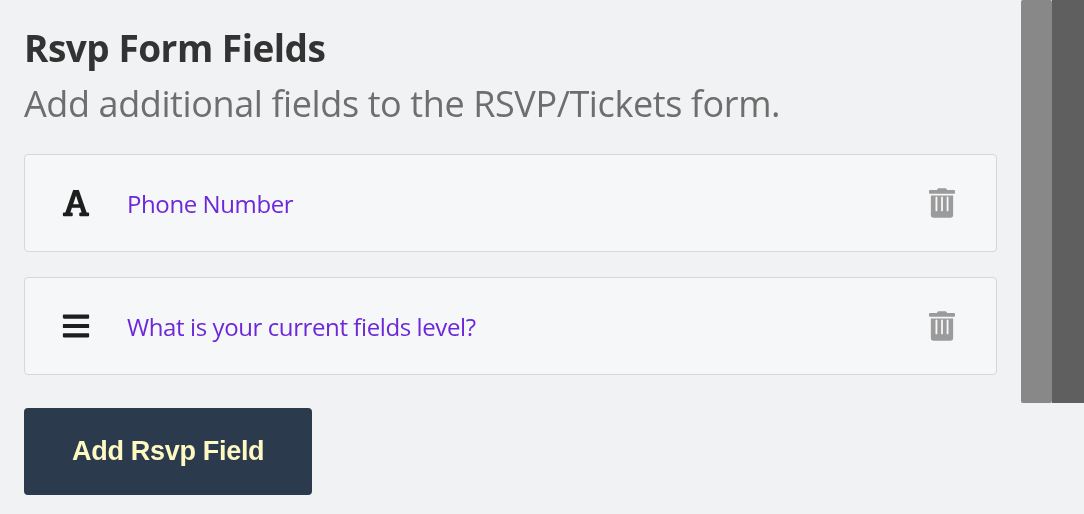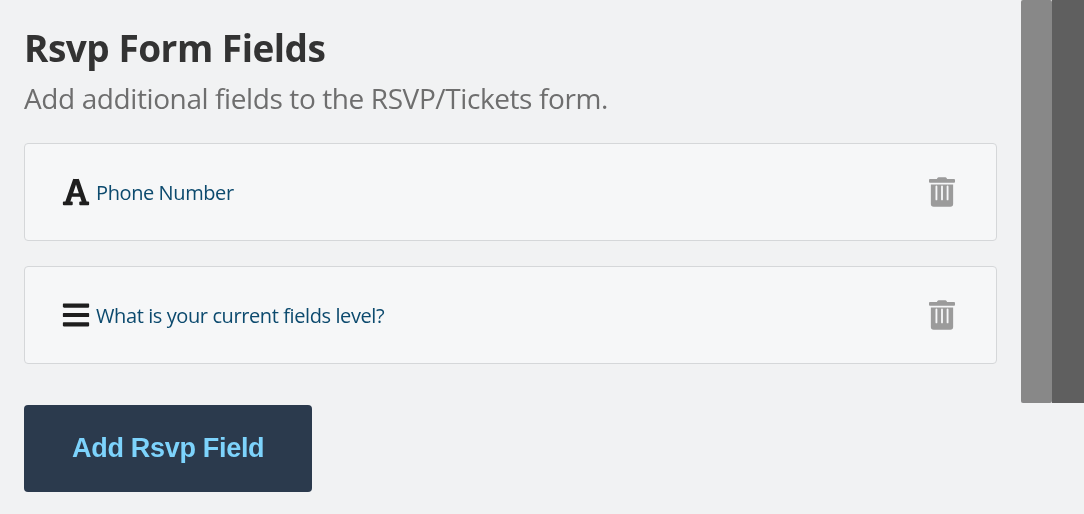--- a/index.html
+++ b/index.html
@@ -21,21 +21,21 @@
     flex: 1;
     padding: 22px 24px 24px 24px;
   }
   .section-title {
     font-size: 37px;
     font-weight: 700;
     color: #333333;
     letter-spacing: -0.5px;
   }
   .section-subtitle {
-    font-size: 28px;
+    font-size: 36px;
     font-weight: 400;
     color: #6e6e6e;
     margin-top: 6px;
     letter-spacing: -0.4px;
   }
   .field-list {
     margin-top: 26px;
   }
   .field-card {
     display: flex;
@@ -55,44 +55,44 @@
     align-items: center;
     justify-content: center;
     flex-shrink: 0;
   }
   .field-icon svg {
     width: 30px;
     height: 30px;
     fill: #1e1e1e;
   }
   .field-label {
-    margin-left: 3px;
-    font-size: 20px;
-    color: #0c4a6e;
+    margin-left: 34px;
+    font-size: 24px;
+    color: #6d28d9;
     letter-spacing: -0.4px;
     flex: 1;
   }
   .delete-btn {
     width: 40px;
     height: 40px;
     display: flex;
     align-items: center;
     justify-content: center;
     cursor: pointer;
     flex-shrink: 0;
   }
   .delete-btn svg {
     width: 26px;
     height: 30px;
     fill: #9b9b9b;
   }
   .add-button {
-    margin-top: 16px;
+    margin-top: 8px;
     background: #2b3a4d;
-    color: #7dd3fc;
+    color: #fef9c3;
     font-size: 27px;
     font-weight: 700;
     letter-spacing: -0.3px;
     border: none;
     border-radius: 4px;
     padding: 28px 48px;
     cursor: pointer;
   }
   .scroll-area {
     width: 31px;

